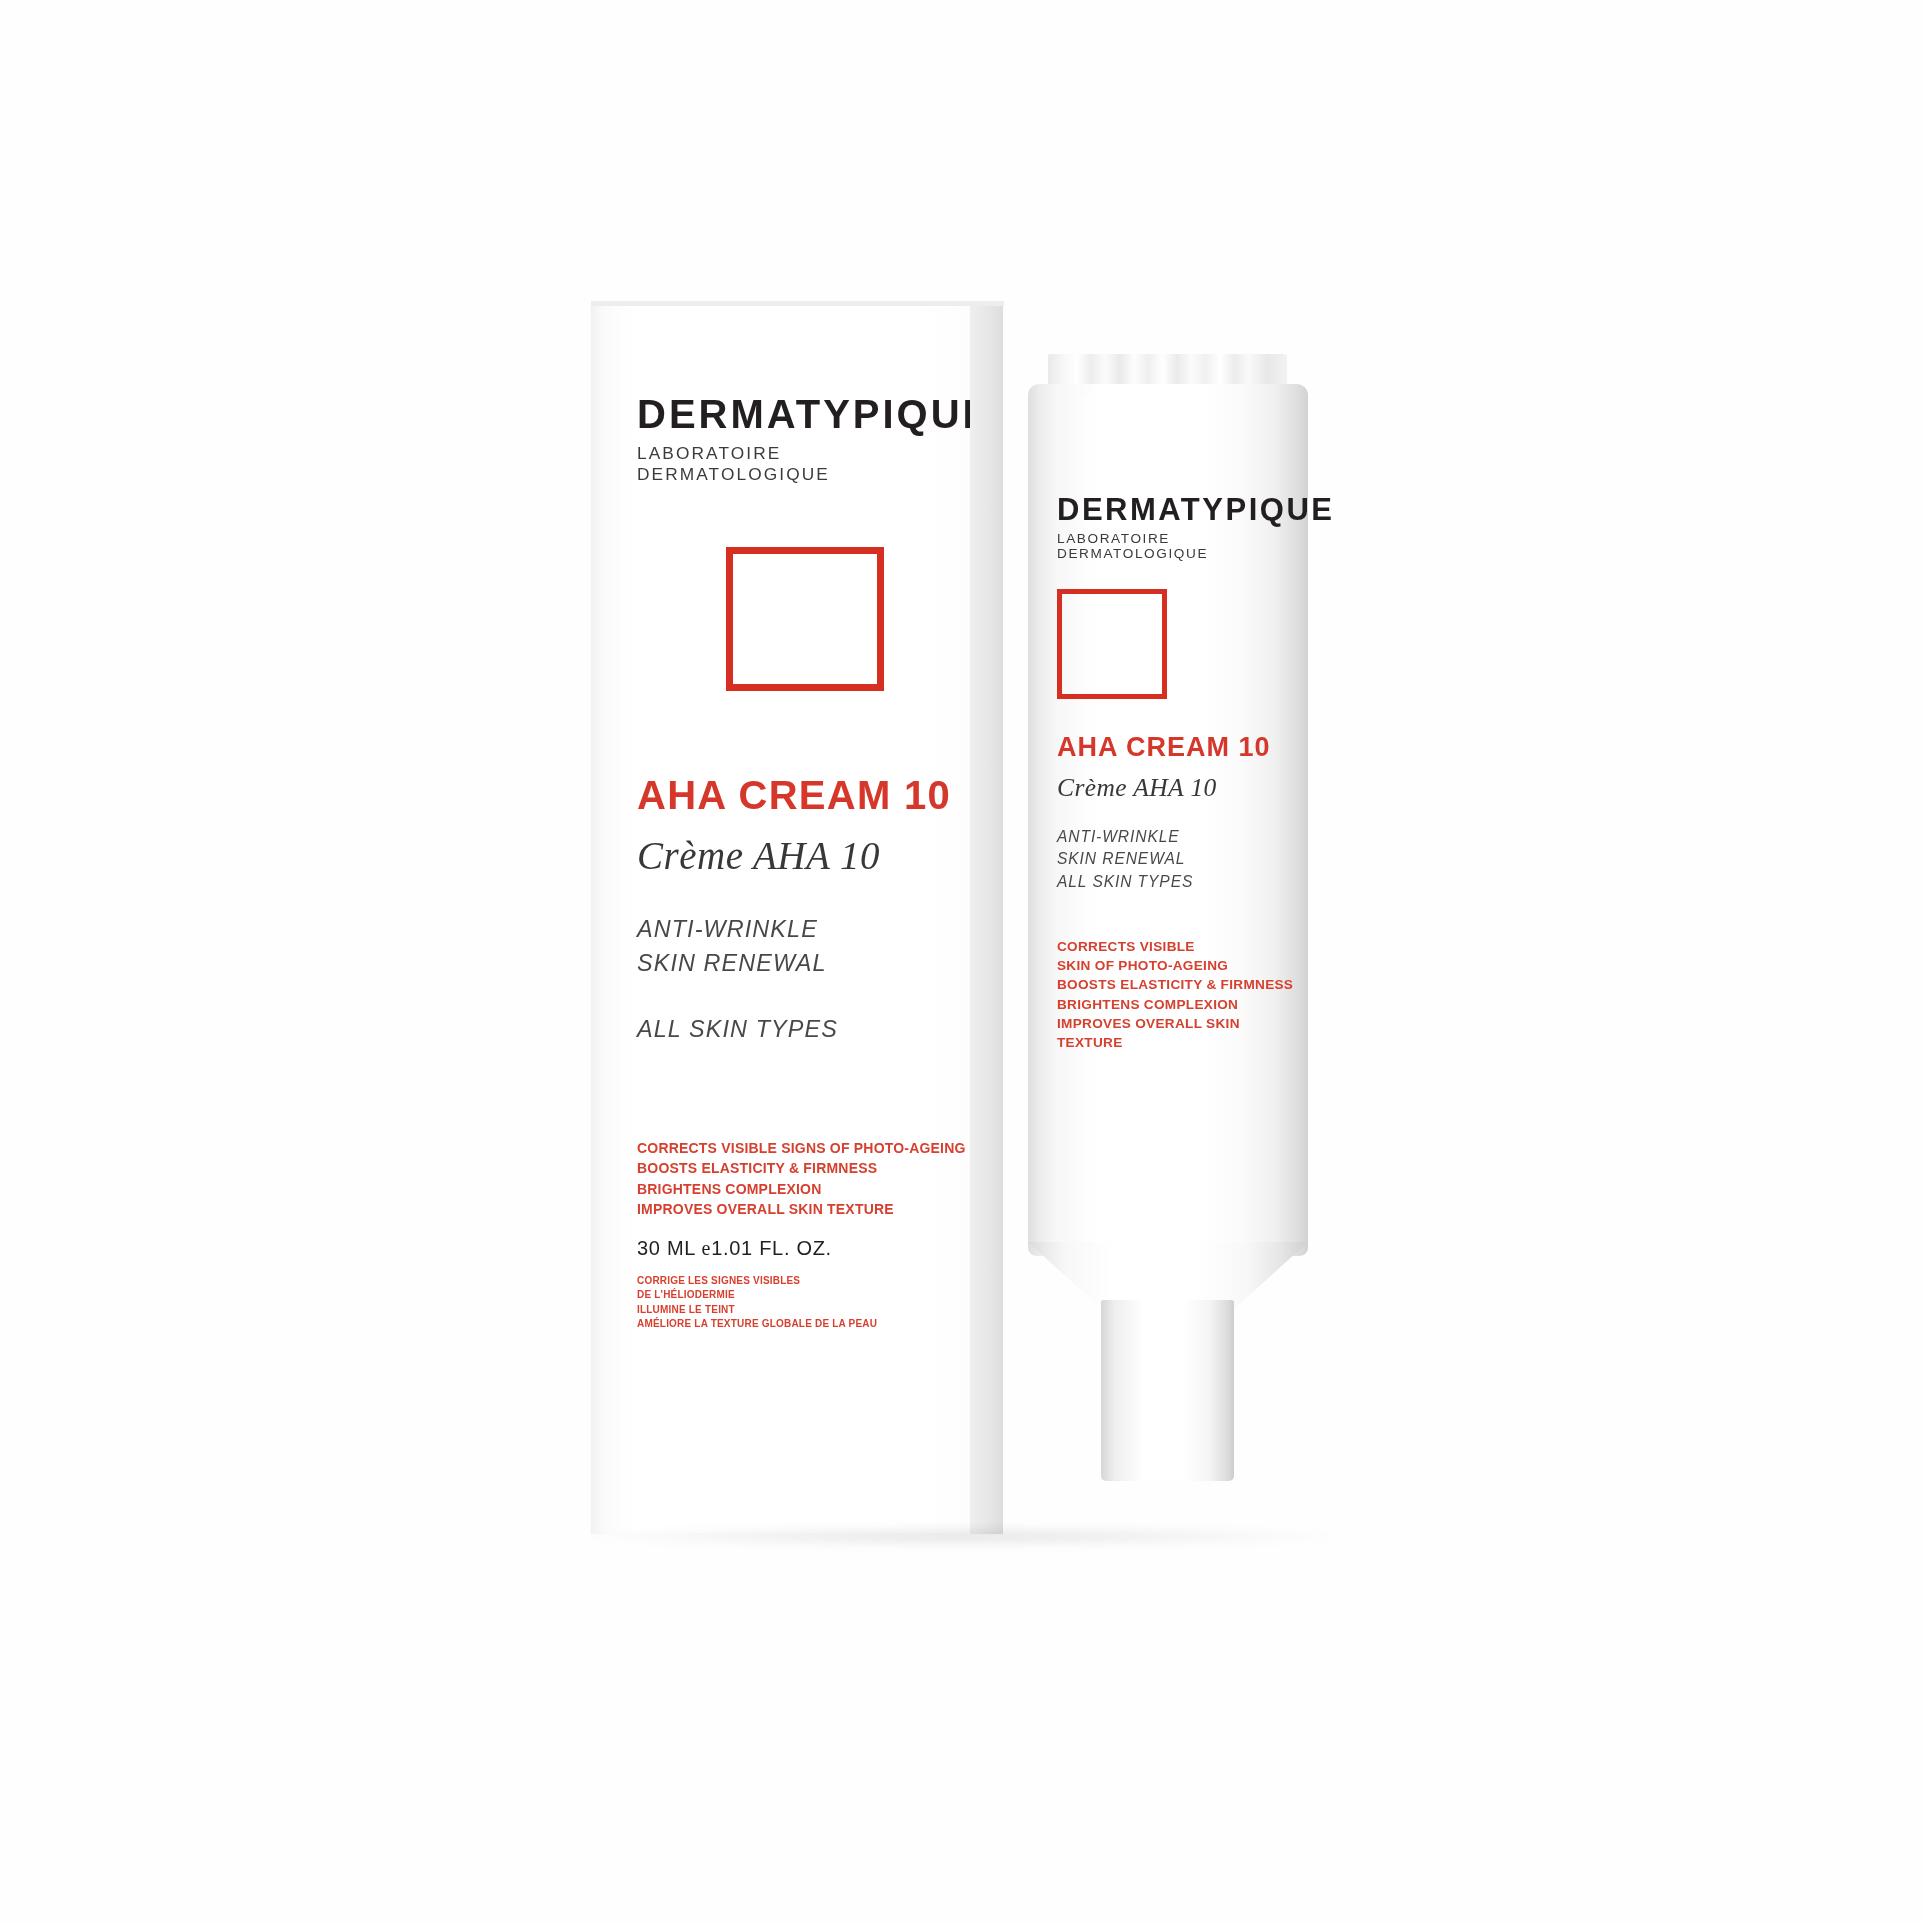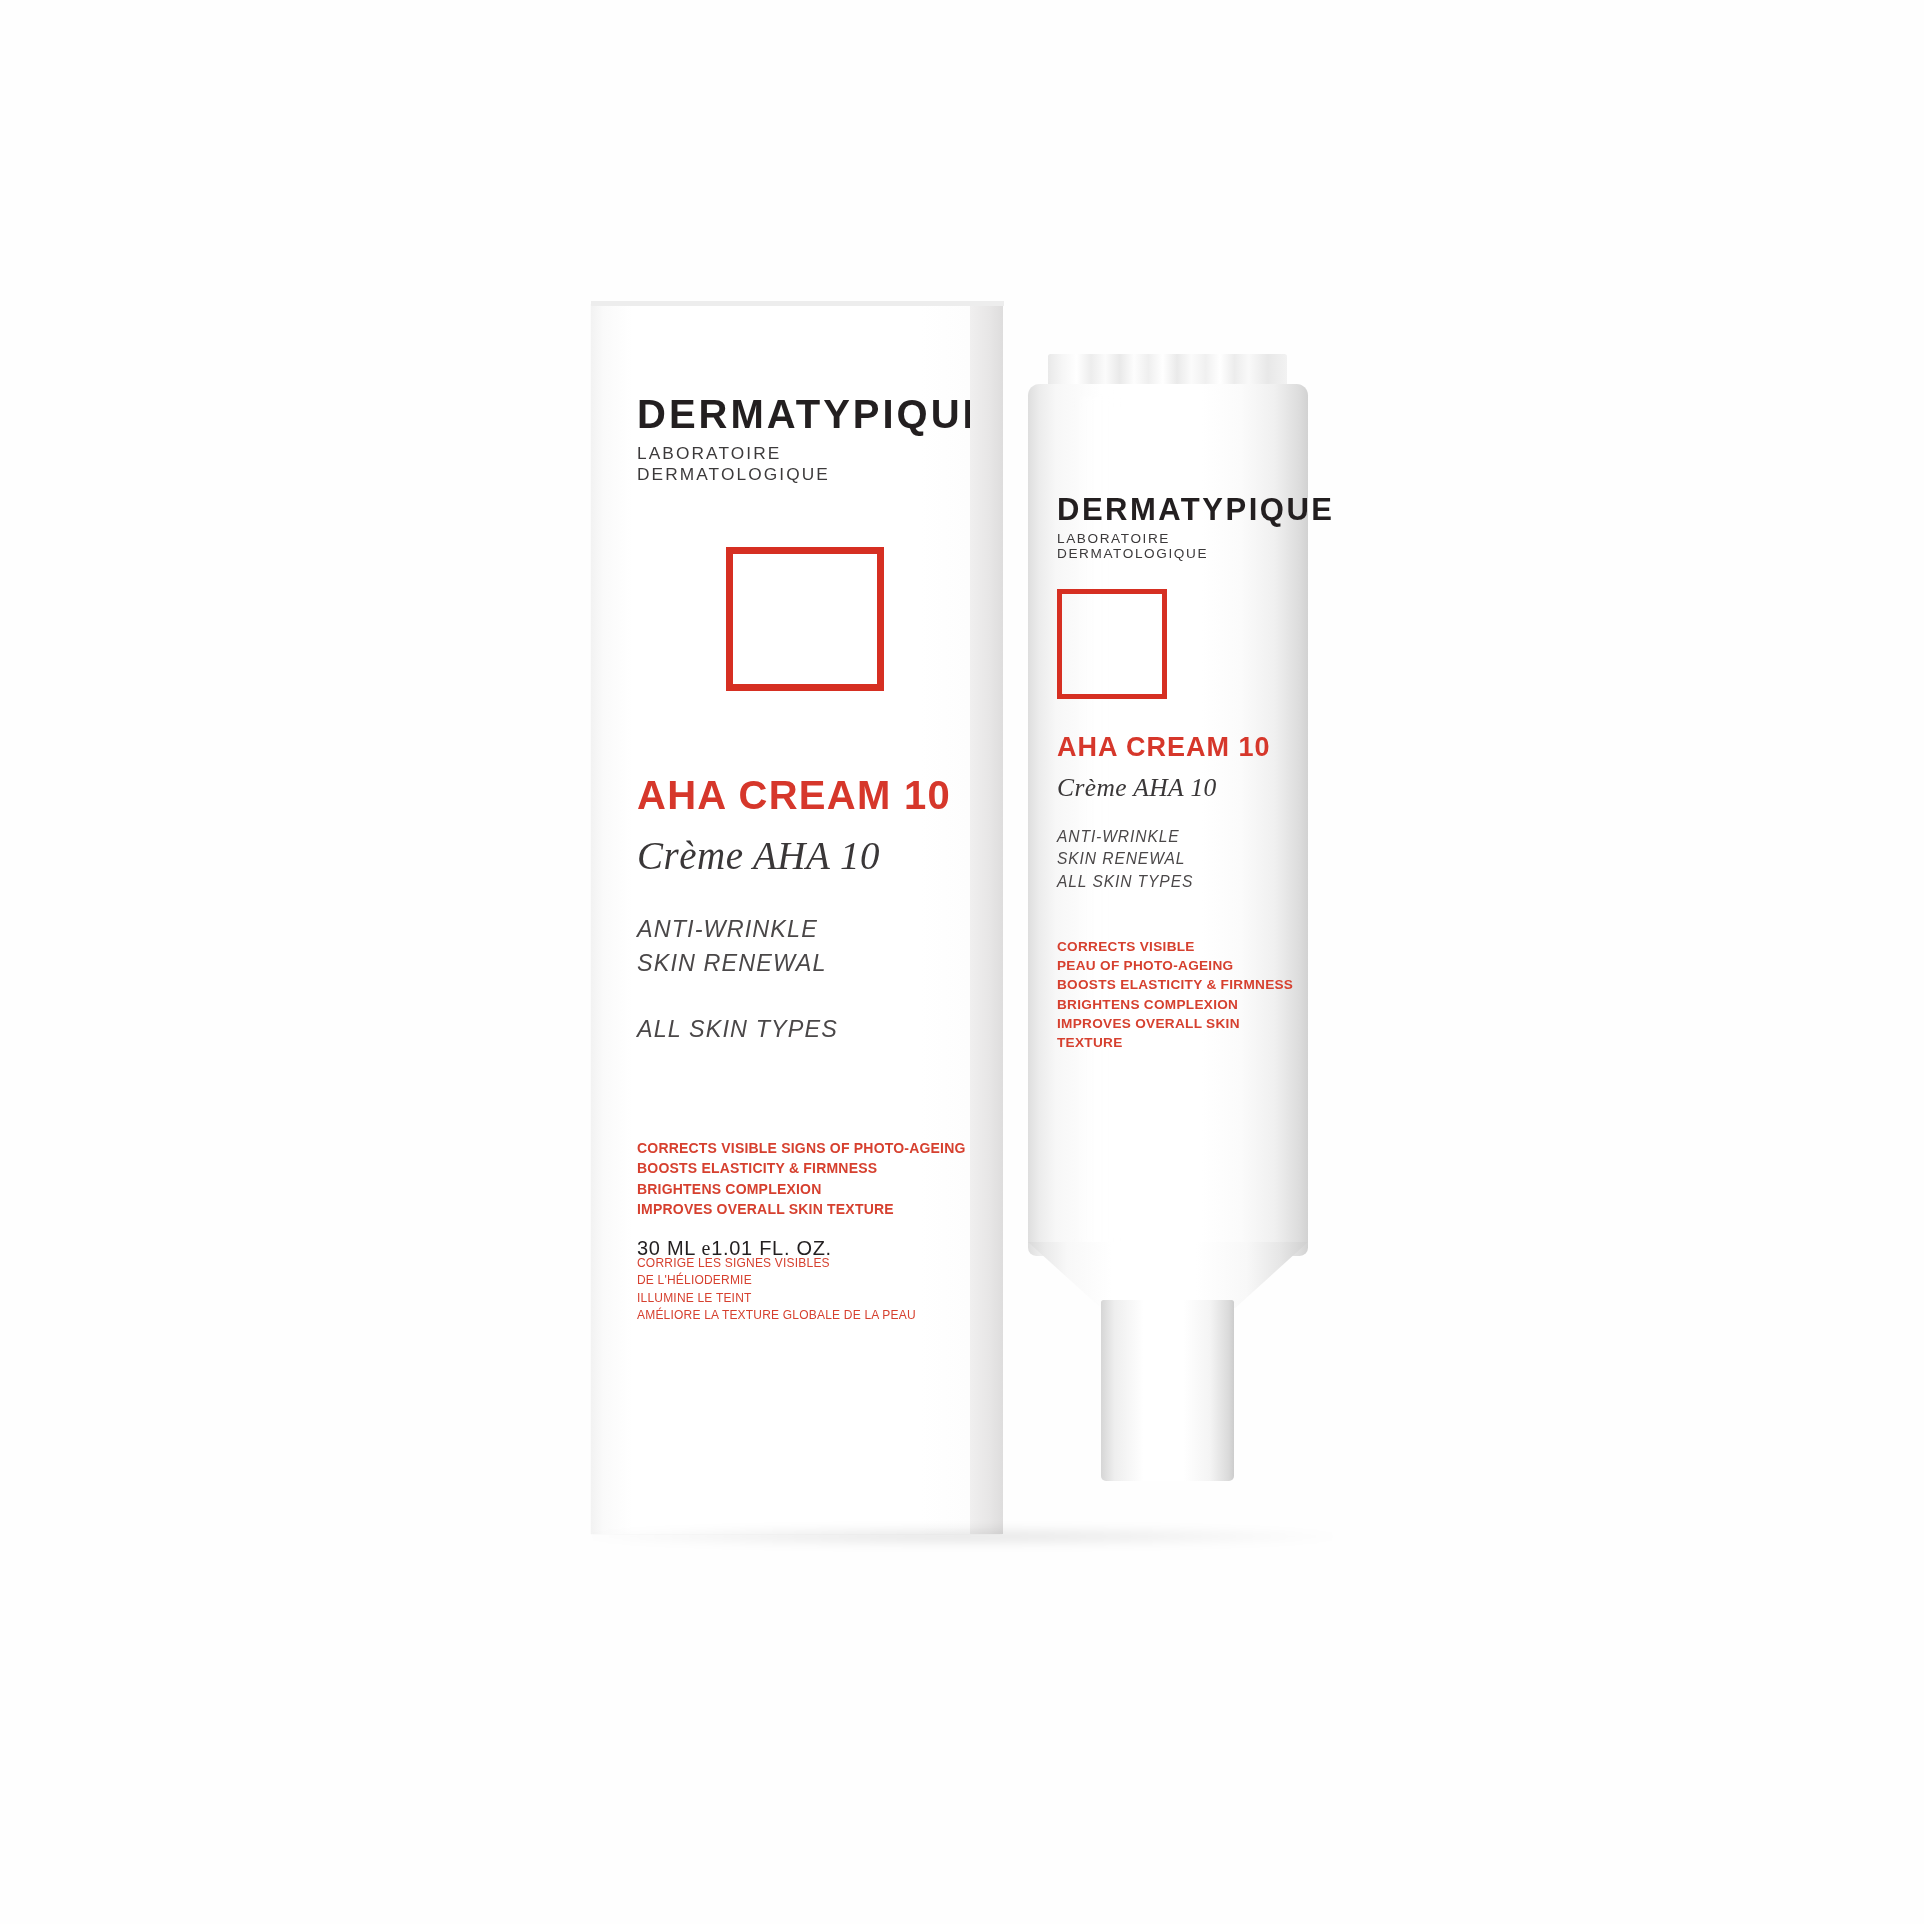--- a/index.html
+++ b/index.html
@@ -229,26 +229,26 @@
   }
   .b-benefits {
     margin-top: 95px;
     font-size: 14px;
     letter-spacing: 0.2px;
     line-height: 1.46;
     color: #d6402f;
     font-weight: 600;
   }
   .b-benefits-fr {
-    margin-top: 35px;
-    font-size: 12px;
+    margin-top: 54px;
+    font-size: 10px;
     letter-spacing: 0.2px;
     line-height: 1.46;
     color: #d6402f;
-    font-weight: 400;
+    font-weight: 700;
   }
   .b-volume {
     position: absolute;
     left: 46px;
     top: 933px;
     width: 340px;
     display: flex;
     font-size: 20px;
     color: #231f20;
     letter-spacing: 0.7px;
@@ -314,21 +314,21 @@
       <div class="t-square"></div>
       <div class="t-title">AHA CREAM 10</div>
       <div class="t-title-fr">Crème AHA 10</div>
       <div class="t-claims">
         <div>ANTI-WRINKLE</div>
         <div>SKIN RENEWAL</div>
         <div>ALL SKIN TYPES</div>
       </div>
       <div class="t-benefits">
         <div>CORRECTS VISIBLE</div>
-        <div>PEAU OF PHOTO-AGEING</div>
+        <div>SKIN OF PHOTO-AGEING</div>
         <div>BOOSTS ELASTICITY &amp; FIRMNESS</div>
         <div>BRIGHTENS COMPLEXION</div>
         <div>IMPROVES OVERALL SKIN TEXTURE</div>
       </div>
     </div>
   </div>
 
   <div class="shadow"></div>
 </div>
 

